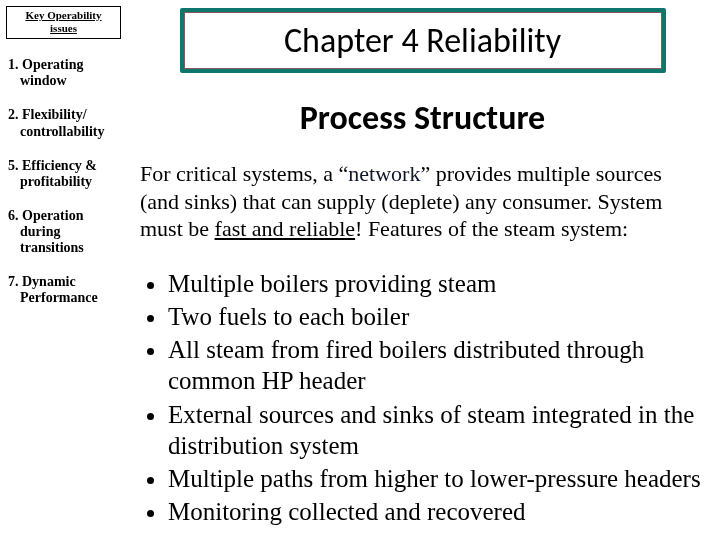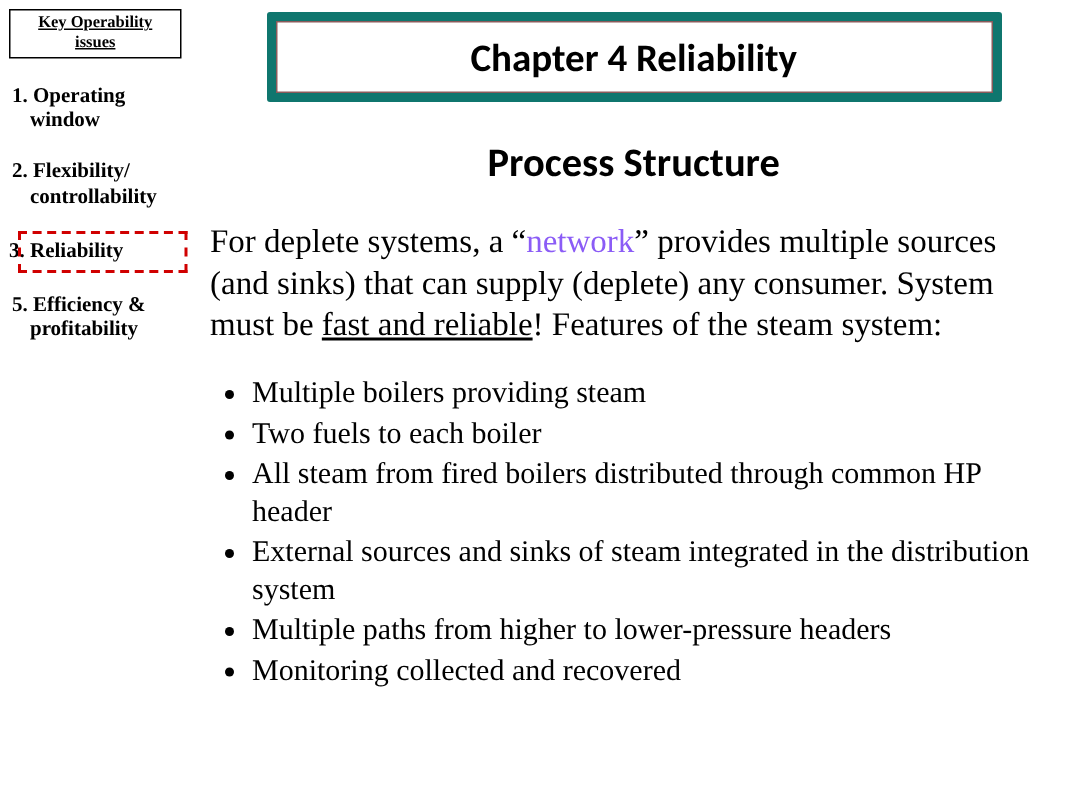--- a/index.html
+++ b/index.html
@@ -48,72 +48,73 @@
   }
   .main {
     position: absolute;
     left: 140px;
     top: 6px;
     width: 565px;
   }
   .chapter-box {
     margin: 2px auto 0 auto;
     width: 470px;
-    border: 6px solid #0f766e;
+    border: 4px solid #0f766e;
     border-radius: 2px;
     box-shadow: 0 0 0 1px #8a5a5a inset;
     text-align: center;
     font-family: Calibri, Arial, sans-serif;
-    font-weight: bold;
-    font-size: 26px;
+    font-weight: normal;
+    font-size: 34px;
     padding: 8px 4px;
   }
   .big-title {
     text-align: center;
     font-family: Calibri, Arial, sans-serif;
     font-weight: bold;
-    font-size: 27px;
+    font-size: 34px;
     margin-top: 24px;
   }
   .body-para {
     font-size: 22px;
     line-height: 1.25;
     margin-top: 22px;
   }
-  .body-para .net { color: #8b5cf6; }
+  .body-para .net { color: #0f172a; }
   .body-para .ul { text-decoration: underline; }
   .bullets {
-    font-size: 20px;
+    font-size: 25px;
     line-height: 1.25;
     padding-left: 28px;
   }
   .bullets li { margin-bottom: 2px; }
 </style>
 </head>
 <body>
 
 <div class="page">
 
   <div class="sidebar">
     <div class="side-title">
       <span>Key Operability</span><br>
       <span>issues</span>
     </div>
     <div class="side-item">1. Operating window</div>
     <div class="side-item">2. Flexibility/ controllability</div>
-    <div class="side-item highlight">3. Reliability</div>
     <div class="side-item">5. Efficiency &amp; profitability</div>
+    <div class="side-item">6. Operation during transitions</div>
+    <div class="side-item">7. Dynamic Performance</div>
   </div>
 
   <div class="main">
     <div class="chapter-box">Chapter 4 Reliability</div>
     <div class="big-title">Process Structure</div>
 
     <div class="body-para">
-      <span>For deplete systems, a “</span><span class="net">network</span><span>” provides multiple sources (and sinks) that can supply (deplete) any consumer.  System must be </span><span class="ul">fast and reliable</span><span>! Features of the steam system:</span>
+      <span>For critical systems, a “</span><span class="net">network</span><span>” provides multiple sources (and sinks) that can supply (deplete) any consumer.  System must be </span><span class="ul">fast and reliable</span><span>! Features of the steam system:</span>
     </div>
 
     <ul class="bullets">
       <li>Multiple boilers providing steam</li>
       <li>Two fuels to each boiler</li>
       <li>All steam from fired boilers distributed through common HP header</li>
       <li>External sources and sinks of steam integrated in the distribution system</li>
       <li>Multiple paths from higher to lower-pressure headers</li>
       <li>Monitoring collected and recovered</li>
     </ul>

